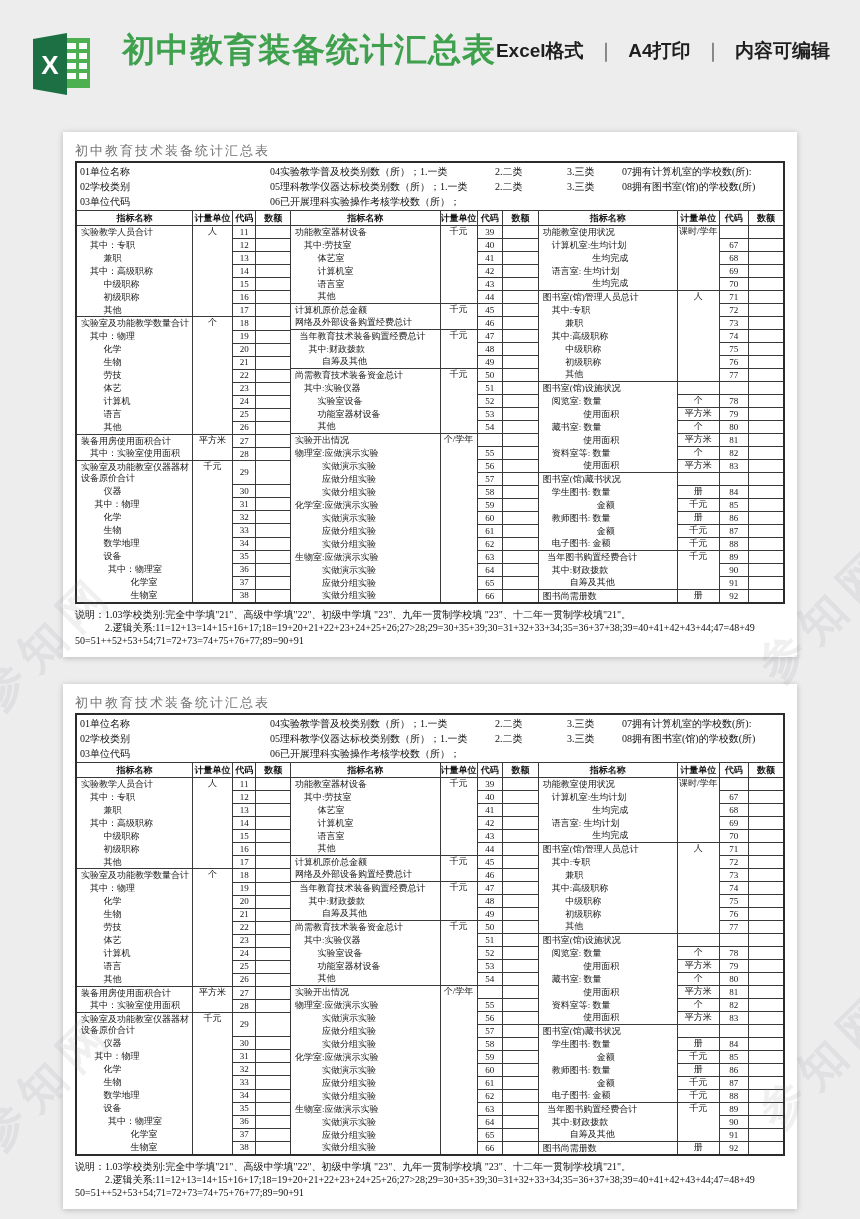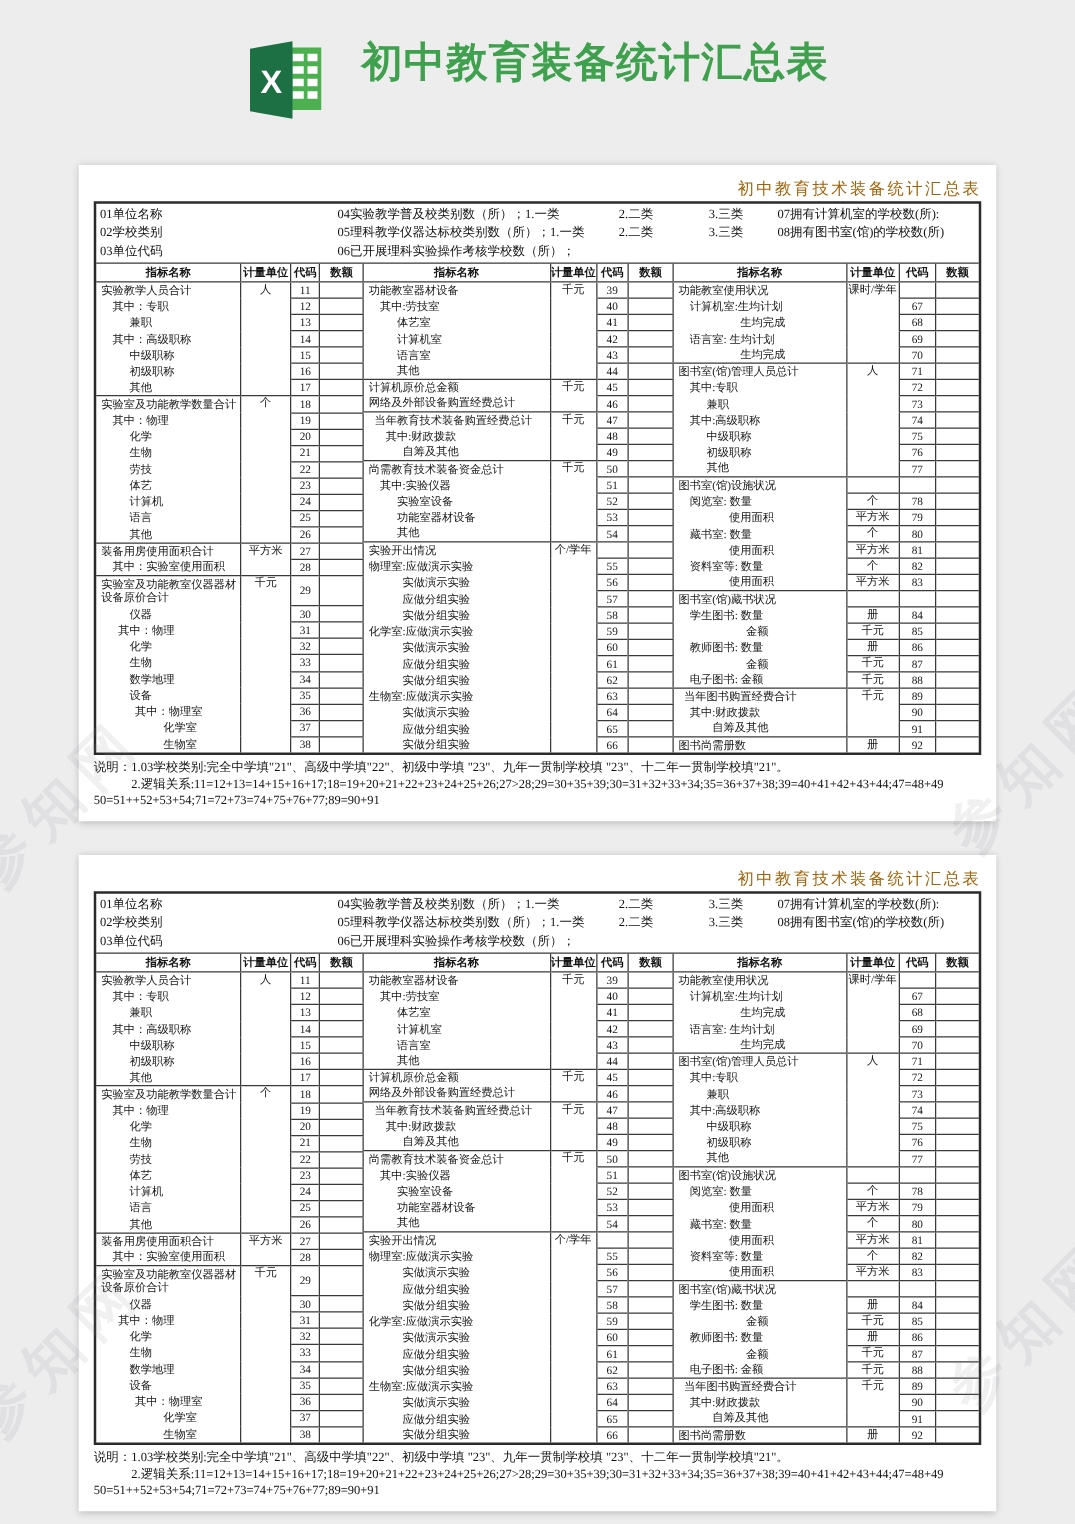--- a/index.html
+++ b/index.html
@@ -14,22 +14,22 @@
   .excel-icon{width:64px;height:64px;flex:0 0 auto;margin-top:2px;}
   .head-text{display:flex;flex-direction:row;}
   .page-title{margin:0;font-size:33px;line-height:40px;font-weight:bold;color:#3fa14d;letter-spacing:1px;}
   .page-subtitle{margin-top:8px;font-size:19px;font-weight:bold;color:#1f1f1f;}
   .page-subtitle .sep{color:#444;margin:0 13px;font-weight:normal;}
   
   main{position:relative;z-index:2;}
   .card{width:710px;background:#fff;margin:36px auto 27px auto;
     padding:8px 12px 10px 12px;box-shadow:0 1px 6px rgba(0,0,0,.22);}
   .card + .card{margin-top:27px;}
-  .sheet-title{text-align:right;font:13px/17px "Liberation Serif","DejaVu Serif",serif;
-    color:#a16207;letter-spacing:2px;margin:2px 0 2px 0;}
+  .sheet-title{text-align:left;font:13px/17px "Liberation Serif","DejaVu Serif",serif;
+    color:#737373;letter-spacing:2px;margin:2px 0 2px 0;}
   .sheet-border{border:2px solid #2b2b2b;}
   .info-grid{display:grid;grid-template-columns:190px 225px 72px 55px 1fr;
     font:10px/15px "Liberation Serif","DejaVu Serif",serif;color:#111;
     padding:1px 0 1px 3px;}
   .info-cell{height:15px;white-space:nowrap;overflow:visible;}
   .groups-row{display:flex;border-top:1px solid #3a3a3a;}
   table.grp{border-collapse:collapse;table-layout:fixed;
     font:9px/11px "Liberation Serif","DejaVu Serif",serif;color:#161616;}
   table.grp{border-right:1px solid #3a3a3a;}
   table.grp.glast{border-right:none;}
@@ -67,20 +67,23 @@
       <rect x="37" y="31" width="9" height="6" fill="#ffffff"></rect>
         <rect x="49" y="31" width="8" height="6" fill="#ffffff"></rect>
       <rect x="37" y="41" width="9" height="6" fill="#ffffff"></rect>
         <rect x="49" y="41" width="8" height="6" fill="#ffffff"></rect>
       <polygon points="3,7 37,1 37,63 3,57" fill="#1d7044"></polygon>
       <text x="20" y="42" text-anchor="middle" font-size="26" font-weight="bold" fill="#ffffff" font-family="Liberation Sans, DejaVu Sans, sans-serif">X</text>
     </svg>
   </div>
   <div class="head-text">
     <h1 class="page-title">初中教育装备统计汇总表</h1>
+    <div class="page-subtitle">
+      <span>Excel格式</span><span class="sep">｜</span><span>A4打印</span><span class="sep">｜</span><span>内容可编辑</span>
+    </div>
   </div>
 </header>
 
 <main>
   <section class="card">
       <div class="sheet-title">初中教育技术装备统计汇总表</div>
       <div class="sheet-border">
         <div class="info-grid">
           <div class="info-cell">01单位名称</div>
           <div class="info-cell">04实验教学普及校类别数（所）；1.一类</div>

